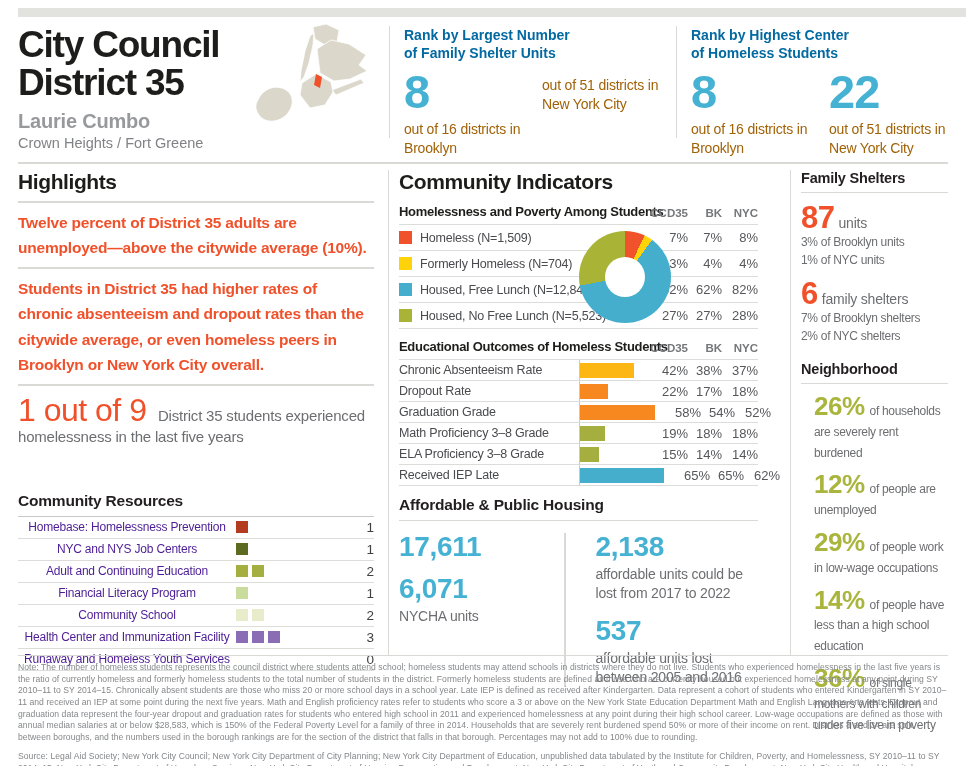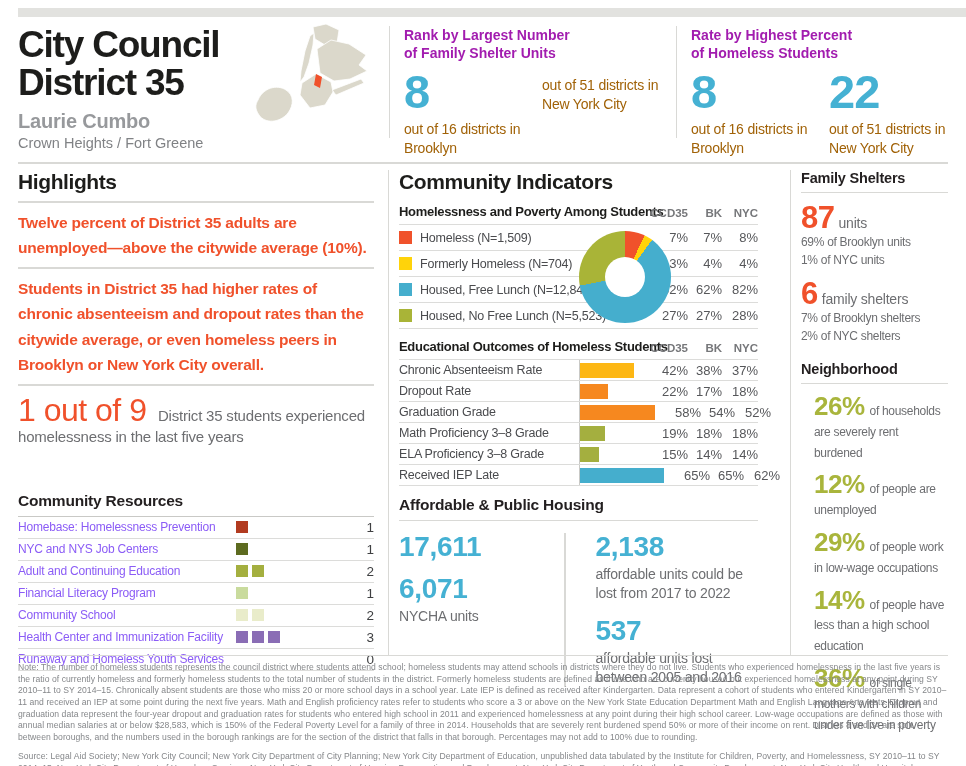--- a/index.html
+++ b/index.html
@@ -13,21 +13,21 @@
 
   
   .top-rule { position:absolute; left:18px; right:0; top:8px; height:9px; background:#e2e2df; }
   .header-row { position:absolute; left:18px; top:26px; right:18px; display:flex; }
   .title-block { width:228px; flex:0 0 228px; }
   h1 { font-size:37px; line-height:1.02; letter-spacing:-1.2px; font-weight:bold; color:#1d1d1b; }
   .member { margin-top:9px; font-size:20px; font-weight:bold; color:#97999c; letter-spacing:-0.2px; }
   .nbhd { margin-top:2px; font-size:14.5px; color:#808285; }
   .map-wrap { width:132px; flex:0 0 132px; margin-top:-2px; }
   .rank { border-left:1.5px solid #d9d9d6; margin-left:11px; padding-left:14px; width:276px; flex:0 0 276px; padding-top:1px; height:112px; }
-  .rank-title { font-size:14px; font-weight:bold; line-height:1.28; color:#a21caf; }
+  .rank-title { font-size:14px; font-weight:bold; line-height:1.28; color:#0369a1; }
   .rank-nums { display:flex; margin-top:7px; }
   .rank-num { width:138px; flex:0 0 138px; }
   .big-blue { font-size:47px; font-weight:bold; color:#45b1d3; line-height:0.95; letter-spacing:-1px; }
   .rank-cap { font-size:14px; color:#a16207; line-height:1.35; margin-top:6px; letter-spacing:-0.2px; }
   .header-rule { position:absolute; left:18px; right:18px; top:162px; height:1.5px; background:#d9d9d6; }
 
   
   main { position:absolute; left:18px; right:18px; top:170px; height:486px; display:flex; }
   .col-left  { width:370px; flex:0 0 370px; padding-right:14px; }
   .col-mid   { width:402px; flex:0 0 402px; border-left:1.5px solid #d9d9d6; padding-left:10px; padding-right:32px; position:relative; }
@@ -39,21 +39,21 @@
   
   .col-left .hr { margin:7px 0; }
   .hl { font-size:15.5px; font-weight:bold; color:#f0512b; line-height:1.64; margin:5px 0 6px; letter-spacing:-0.2px; }
   .bigstat { margin:8px 0 0; line-height:1.3; }
   .bigstat-num { font-size:32px; font-weight:normal; color:#f0512b; line-height:1; letter-spacing:-0.5px; }
   .bigstat-text { font-size:15px; color:#6d6e71; margin-left:7px; letter-spacing:-0.2px; }
 
   .res-section { margin-top:44px; }
   .res-title { font-size:15.5px; font-weight:bold; padding-bottom:6px; border-bottom:1.5px solid #c9c9c6; letter-spacing:-0.2px; }
   .res-row { display:flex; align-items:center; height:22px; border-bottom:1px solid #dcdcda; }
-  .res-label { flex:0 0 218px; font-size:12px; color:#8b5cf6; letter-spacing:-0.2px; }
+  .res-label { flex:0 0 218px; font-size:12px; color:#4c1d95; letter-spacing:-0.2px;text-align:center; }
   .res-squares { flex:1; display:flex; align-items:center; }
   .sq { width:12px; height:12px; margin-right:4px; display:inline-block; }
   .res-count { font-size:13.5px; color:#3f4042; text-align:right; width:20px; }
 
   
   .tbl-head { display:flex; align-items:flex-end; padding-bottom:5px; border-bottom:1px solid #dcdcda; margin-top:10px; }
   .tbl-title { flex:1 1 0; min-width:0; white-space:nowrap; font-size:13px; font-weight:bold; letter-spacing:-0.3px; color:#1d1d1b; }
   .col-h { font-size:11.5px; font-weight:bold; color:#76777a; text-align:right; }
   .w1 { width:46px; flex:0 0 46px; } .w2 { width:34px; flex:0 0 34px; } .w3 { width:36px; flex:0 0 36px; }
 
@@ -146,21 +146,21 @@
             <div class="rank-cap">out of 16 districts in Brooklyn</div>
           </div>
           <div class="rank-num">
             <div class="rank-cap">out of 51 districts in New York City</div>
           </div>
         </div>
       </section>
 
       <section class="rank">
         <div class="rank-title">
-          <div>Rate by Highest Percent</div>
+          <div>Rank by Highest Center</div>
           <div>of Homeless Students</div>
         </div>
         <div class="rank-nums">
           <div class="rank-num">
             <div class="big-blue">8</div>
             <div class="rank-cap">out of 16 districts in Brooklyn</div>
           </div>
           <div class="rank-num">
             <div class="big-blue">22</div>
             <div class="rank-cap">out of 51 districts in New York City</div>
@@ -370,21 +370,21 @@
       </div>
     </div>
 
     <aside class="col-right">
       <div class="side-title">Family Shelters</div>
 
       <div class="fs-group">
         <div>
           <span class="fs-num">87</span><span class="fs-lbl">units</span>
         </div>
-        <div class="fs-line">69% of Brooklyn units</div>
+        <div class="fs-line">3% of Brooklyn units</div>
         <div class="fs-line">1% of NYC units</div>
       </div>
       <div class="fs-group">
         <div>
           <span class="fs-num">6</span><span class="fs-lbl">family shelters</span>
         </div>
         <div class="fs-line">7% of Brooklyn shelters</div>
         <div class="fs-line">2% of NYC shelters</div>
       </div>
 

